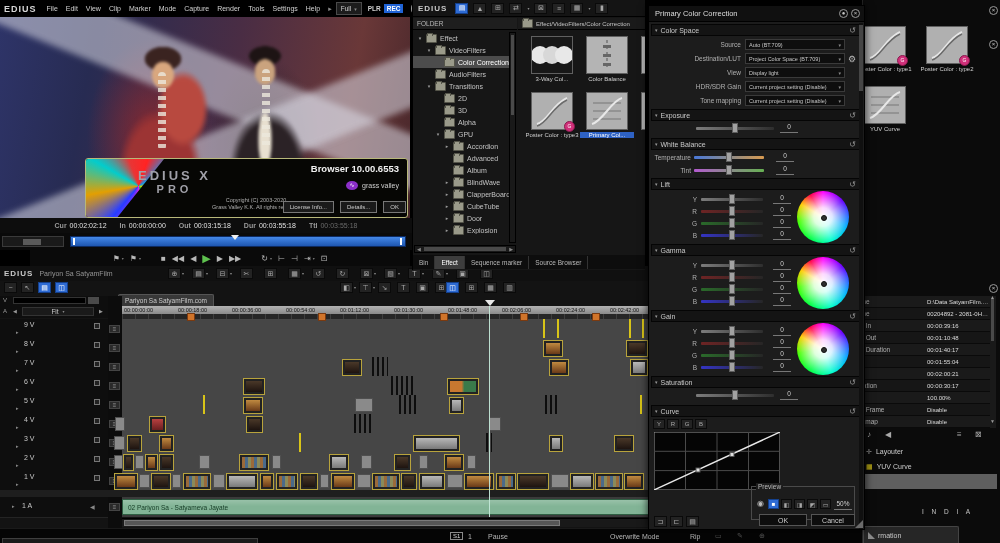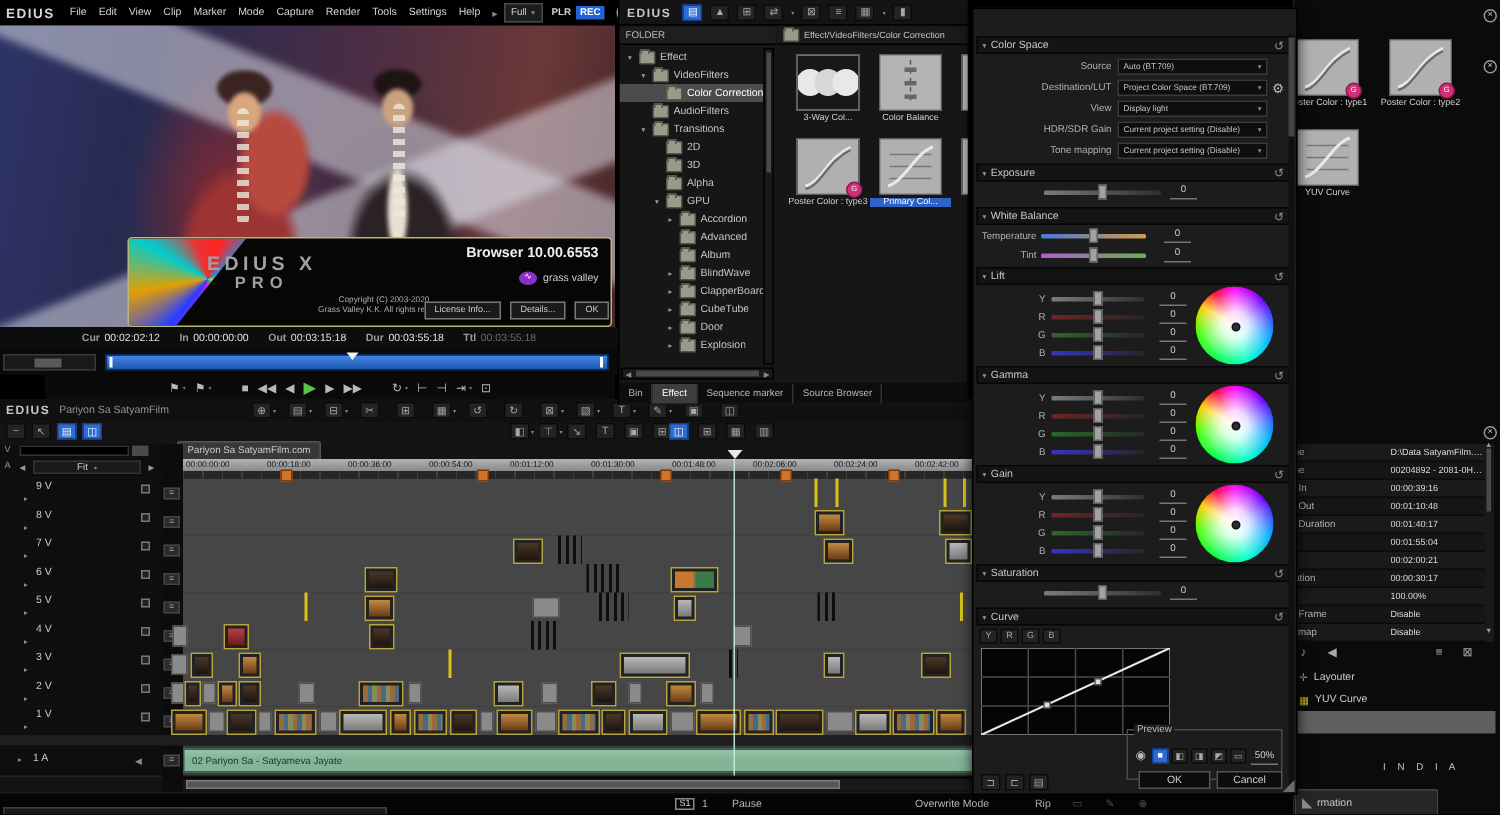--- a/index.html
+++ b/index.html
@@ -726,20 +726,25 @@
       <span style="width:0;height:0;border-left:7px solid #8a8a8a;border-top:7px solid rgba(0,0,0,0)"></span>
       <span style="font-size:7px;color:#c8c8c8">rmation</span>
     </div>
   </div>
 
   <div class="ab" style="left:856px;top:440px;width:144px;height:95px;z-index:50">
     <div style="position:absolute;left:66px;top:68px;font-size:6.5px;letter-spacing:3px;color:#e0e0e0;opacity:.85">I N D I A</div>
   </div>
 
   <div class="ab" id="pcc" style="left:648px;top:5px;width:217px;height:525px;background:#1c1c1c;border:1px solid #000;box-shadow:0 0 8px rgba(0,0,0,.8);z-index:40">
+    <div class="ab" style="left:0;top:0;width:215px;height:16px;background:#101010;border-bottom:1px solid #000;display:flex;align-items:center">
+      <span style="font-size:7.5px;color:#dedede;padding-left:6px">Primary Color Correction</span>
+      <span class="winbtn" style="position:static;margin-left:auto">●</span>
+      <span class="winbtn" style="position:static;margin:0 4px 0 3px">×</span>
+    </div>
     <div id="pcc-body">
         <div class="sec-hdr" style="top: 18px;">
           <span style="font-size: 5px; color: rgb(153, 153, 153);">▾</span>
           <span>Color Space</span>
           <span class="rst">↺</span>
         </div>
         <div class="rlab" style="left: 2px; top: 35px; width: 90px;">Source</div>
         <div class="dd" style="left: 96px; top: 33px; width: 100px; height: 11px;">
           <span>Auto (BT.709)</span>
           <span class="dc">▾</span>

